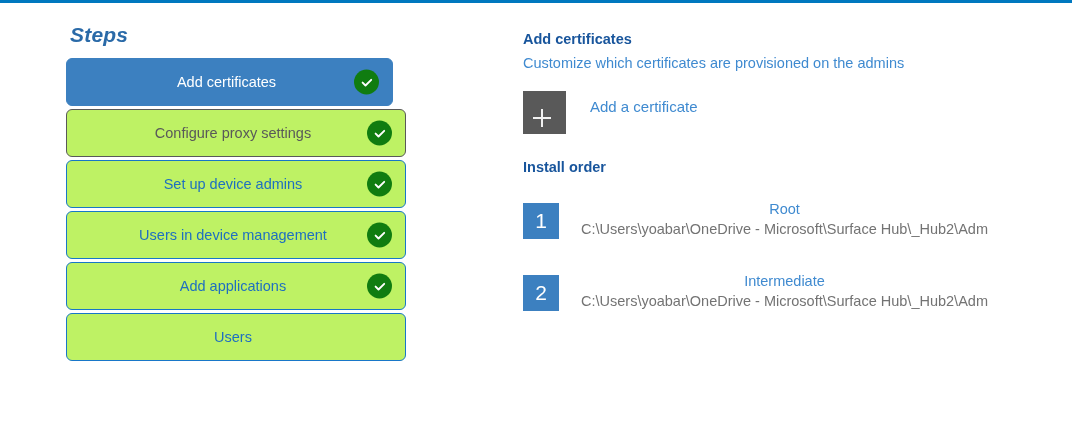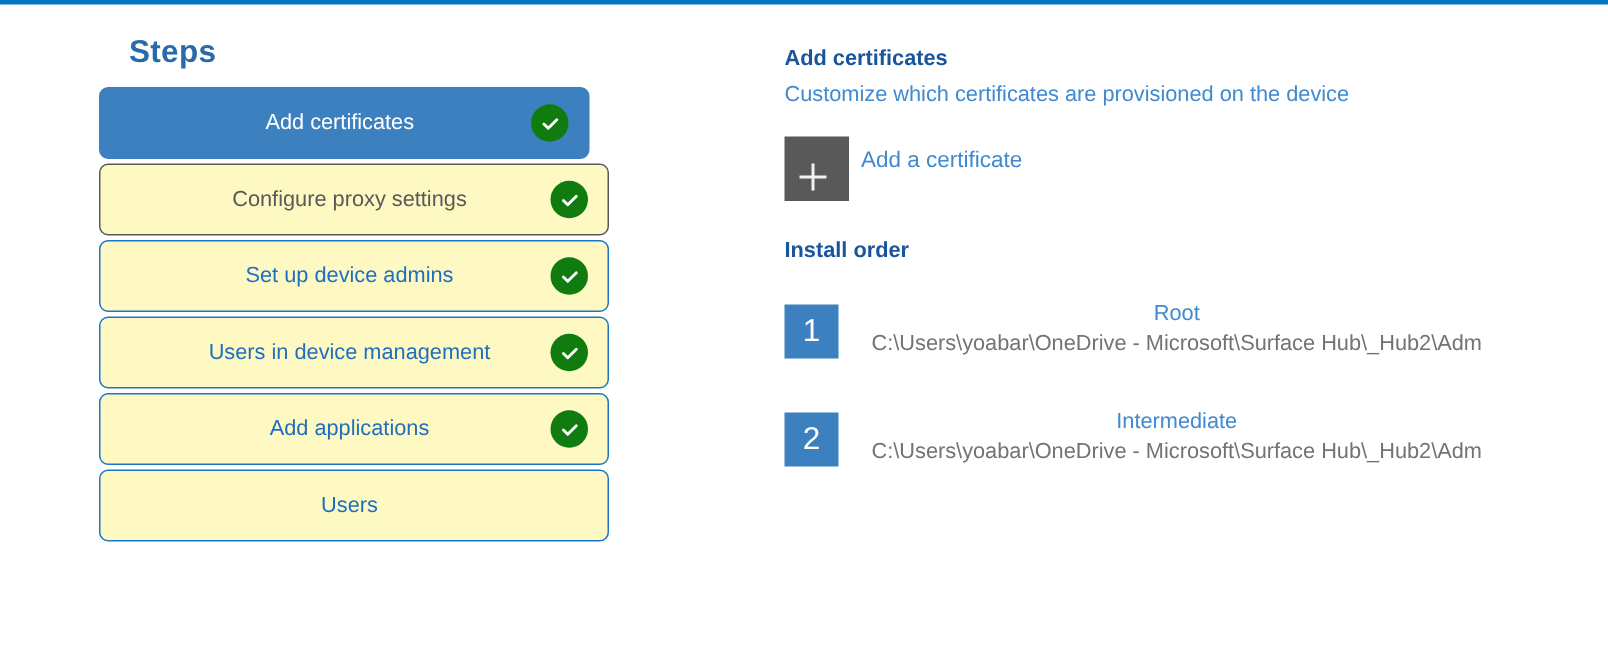--- a/index.html
+++ b/index.html
@@ -30,30 +30,31 @@
     position: absolute;
     left: 66px;
     top: 22px;
     width: 340px;
   }
   #steps-title {
     font-size: 21px;
     font-weight: bold;
     color: #2a6aa8;
     line-height: 26px;
-    margin: 0 0 10px 20px;
+    margin: 0 0 10px 4px;
     letter-spacing: .2px;
+    font-style: italic;
   }
 
   .step-btn {
     position: relative;
     box-sizing: border-box;
     height: 48px;
     border-radius: 6px;
-    background: #fef9c3;
+    background: #bef264;
     border: 1px solid #1877c8;
     display: flex;
     align-items: center;
     justify-content: center;
     margin-bottom: 3px;
     font-size: 14.5px;
     color: #1e6fc0;
     cursor: pointer;
     user-select: none;
   }
@@ -136,21 +137,21 @@
     left: 10px; top: 26px;
     width: 18px; height: 2px;
   }
   #add-cert-tile .plus-v {
     left: 18px; top: 18px;
     width: 2px; height: 18px;
   }
   #add-cert-label {
     font-size: 15px;
     color: #3f8ad0;
-    margin-left: 8px;
+    margin-left: 24px;
     margin-top: 6px;
     line-height: 20px;
   }
 
   #install-order-block { margin-top: 24px; }
 
   #install-list { margin-top: 27px; }
 
   .install-item {
     display: flex;
@@ -242,21 +243,21 @@
 
   <div class="step-btn">
     <span class="step-label">Users</span>
   </div>
 </div>
 
 <div id="content-panel">
 
   <div>
     <div class="section-heading">Add certificates</div>
-    <div class="section-sub">Customize which certificates are provisioned on the device</div>
+    <div class="section-sub">Customize which certificates are provisioned on the admins</div>
 
     <div id="add-cert-row">
       <div id="add-cert-tile">
         <span class="plus-h"></span>
         <span class="plus-v"></span>
       </div>
       <div id="add-cert-label">Add a certificate</div>
     </div>
   </div>
 

